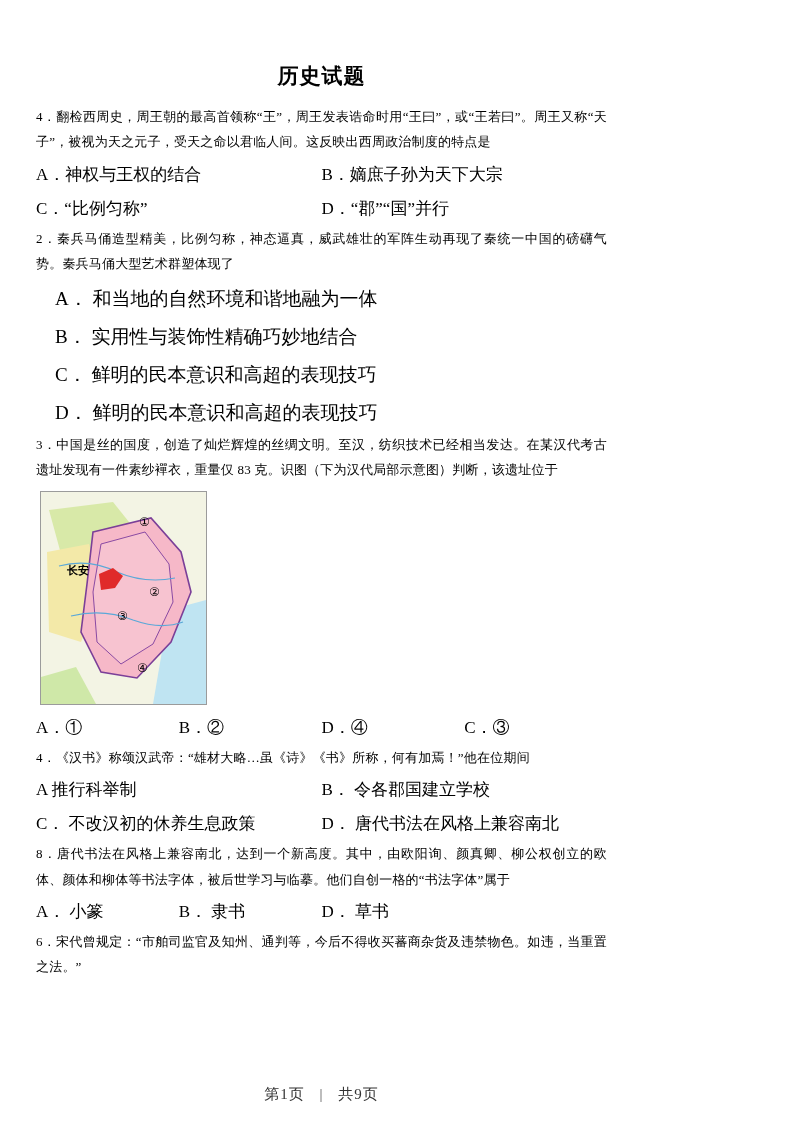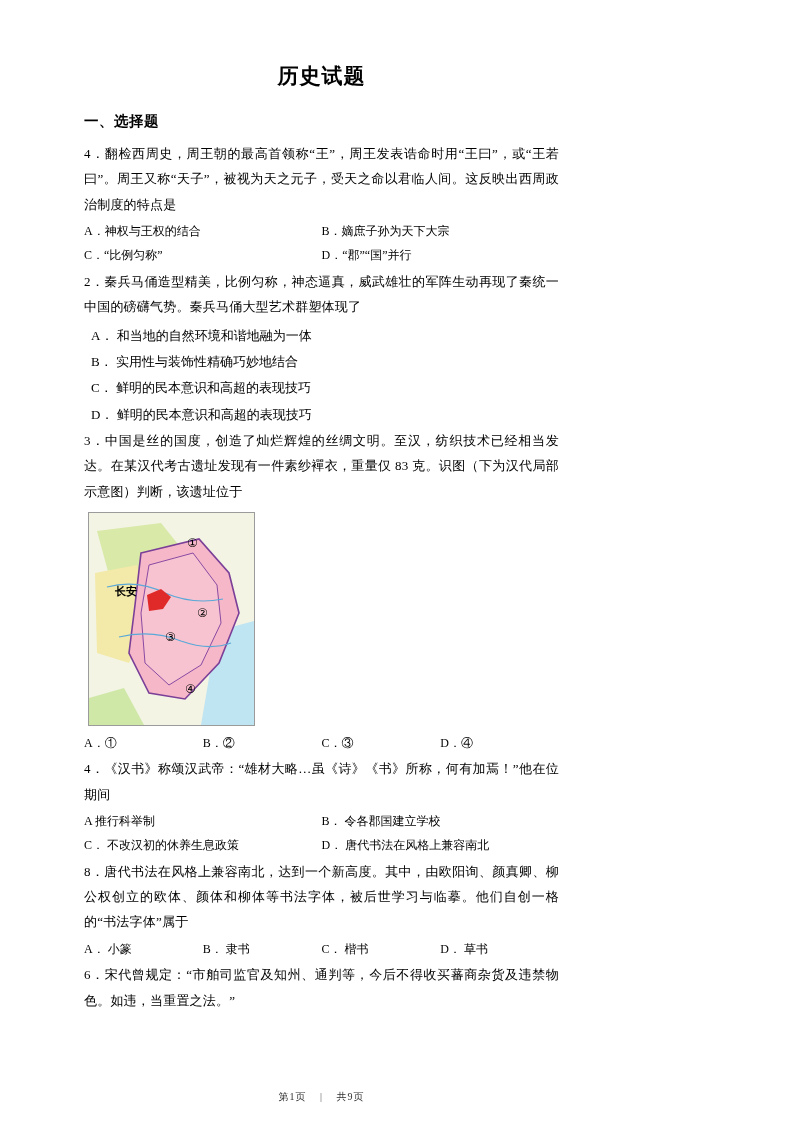--- a/index.html
+++ b/index.html
@@ -13,21 +13,21 @@
     font-family: "Liberation Serif", "DejaVu Serif", serif;
     color: #000000;
     position: relative;
     overflow: hidden;
   }
   .page {
     width: 643px;
     height: 1122px;
     position: relative;
     box-sizing: border-box;
-    padding: 0 84px;
+    padding: 0 36px;
   }
   .doc-title {
     text-align: center;
     font-size: 21px;
     font-weight: bold;
     letter-spacing: 1px;
     margin: 0;
     padding-top: 62px;
     padding-bottom: 14px;
     font-family: "Liberation Serif", "DejaVu Serif", serif;
@@ -40,67 +40,66 @@
   }
   .q {
     font-size: 13px;
     line-height: 1.95;
     margin: 0 0 3px 0;
     text-align: justify;
     letter-spacing: 0.2px;
   }
   .opts-row {
     display: flex;
-    font-size: 12px;
+    font-size: 17px;
     line-height: 1.95;
     margin: 0 0 1px 0;
   }
   .opts-row .opt {
     box-sizing: border-box;
   }
   .opts-2 .opt { width: 50%; }
   .opts-4 .opt { width: 25%; }
   .opt-block {
-    font-size: 13px;
+    font-size: 19px;
     line-height: 1.95;
-    margin: 0 0 1px 4px;
+    margin: 0 0 1px 16px;
     padding-left: 3px;
   }
   .map-wrap {
     margin: 8px 0 6px 4px;
   }
   .map {
     position: relative;
     width: 165px;
     height: 212px;
     border: 1px solid #9b9b9b;
     background: #f2f4e8;
     overflow: hidden;
   }
   .mapsvg { display:block; width:100%; height:100%; }
   .footer {
     position: absolute;
     left: 0;
     right: 0;
     bottom: 18px;
     text-align: center;
-    font-size: 10px;
+    font-size: 15px;
     color: #333;
     letter-spacing: 1px;
   }
   .footer .sep { margin: 0 10px; color:#555; }
 </style>
 </head>
 <body>
 
 <div class="page">
 
   <h1 class="doc-title">历史试题</h1>
 
-  <div class="section-title">一、选择题</div>
 
   <div>
     <p class="q">4．翻检西周史，周王朝的最高首领称“王”，周王发表诰命时用“王曰”，或“王若曰”。周王又称“天子”，被视为天之元子，受天之命以君临人间。这反映出西周政治制度的特点是</p>
     <div class="opts-row opts-2">
       <div class="opt">A．神权与王权的结合</div>
       <div class="opt">B．嫡庶子孙为天下大宗</div>
     </div>
     <div class="opts-row opts-2">
       <div class="opt">C．“比例匀称”</div>
       <div class="opt">D．“郡”“国”并行</div>
@@ -145,43 +144,42 @@
           <text x="108" y="104" font-family="DejaVu Sans, sans-serif" font-size="12" fill="#000">②</text>
           <text x="76" y="128" font-family="DejaVu Sans, sans-serif" font-size="12" fill="#000">③</text>
           <text x="96" y="180" font-family="DejaVu Sans, sans-serif" font-size="12" fill="#000">④</text>
         </svg>
       </div>
     </div>
 
     <div class="opts-row opts-4" style="margin-top:4px;">
       <div class="opt">A．①</div>
       <div class="opt">B．②</div>
+      <div class="opt">D．④</div>
       <div class="opt">C．③</div>
-      <div class="opt">D．④</div>
     </div>
   </div>
 
   <div>
     <p class="q">4．《汉书》称颂汉武帝：“雄材大略…虽《诗》《书》所称，何有加焉！”他在位期间</p>
     <div class="opts-row opts-2">
       <div class="opt">A 推行科举制</div>
       <div class="opt">B． 令各郡国建立学校</div>
     </div>
     <div class="opts-row opts-2">
       <div class="opt">C． 不改汉初的休养生息政策</div>
       <div class="opt">D． 唐代书法在风格上兼容南北</div>
     </div>
   </div>
 
   <div>
     <p class="q">8．唐代书法在风格上兼容南北，达到一个新高度。其中，由欧阳询、颜真卿、柳公权创立的欧体、颜体和柳体等书法字体，被后世学习与临摹。他们自创一格的“书法字体”属于</p>
     <div class="opts-row opts-4">
       <div class="opt">A． 小篆</div>
       <div class="opt">B． 隶书</div>
-      <div class="opt">C． 楷书</div>
       <div class="opt">D． 草书</div>
     </div>
   </div>
 
   <div>
     <p class="q">6．宋代曾规定：“市舶司监官及知州、通判等，今后不得收买蕃商杂货及违禁物色。如违，当重置之法。”</p>
   </div>
 
   <div class="footer">
     <span>第1页</span>

